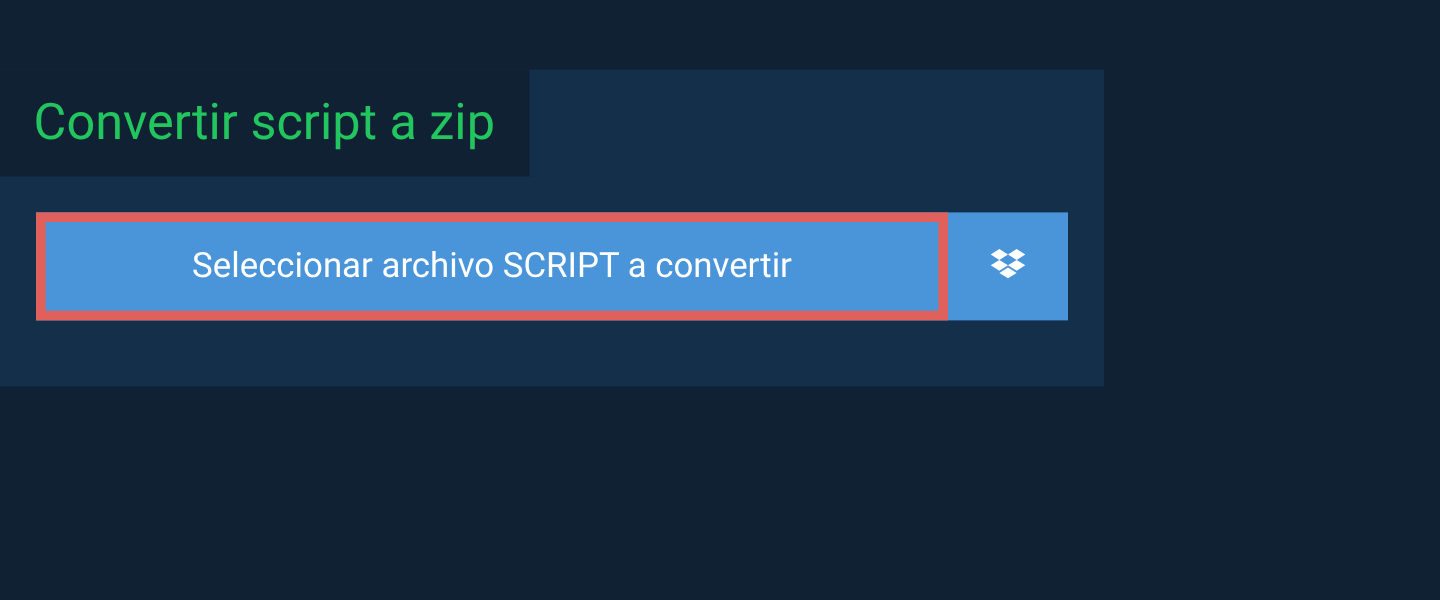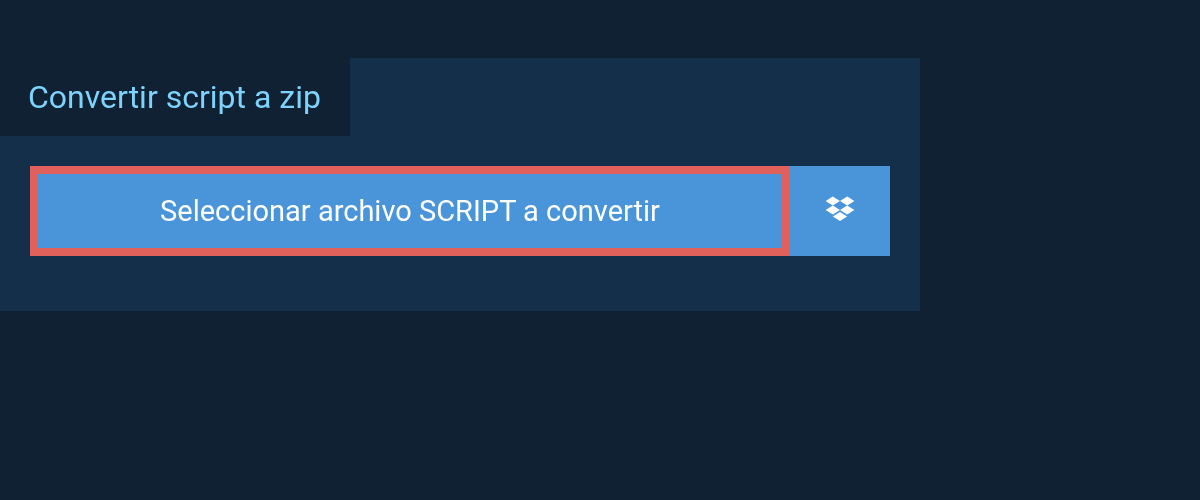--- a/index.html
+++ b/index.html
@@ -19,22 +19,22 @@
       margin-top: 58px;
       width: 920px;
     }
     .tab-header {
       background: #0f2133;
       display: inline-block;
       padding: 20px 28px;
       border-right: 1px solid #0f2133;
     }
     .tab-title {
-      color: #7dd3fc;
-      font-size: 32px;
+      color: #22c55e;
+      font-size: 42px;
       font-weight: 400;
     }
     .tab-body {
       background: #142f4a;
       padding: 30px 30px 55px 30px;
     }
     .button-row {
       display: flex;
     }
     .select-button {

